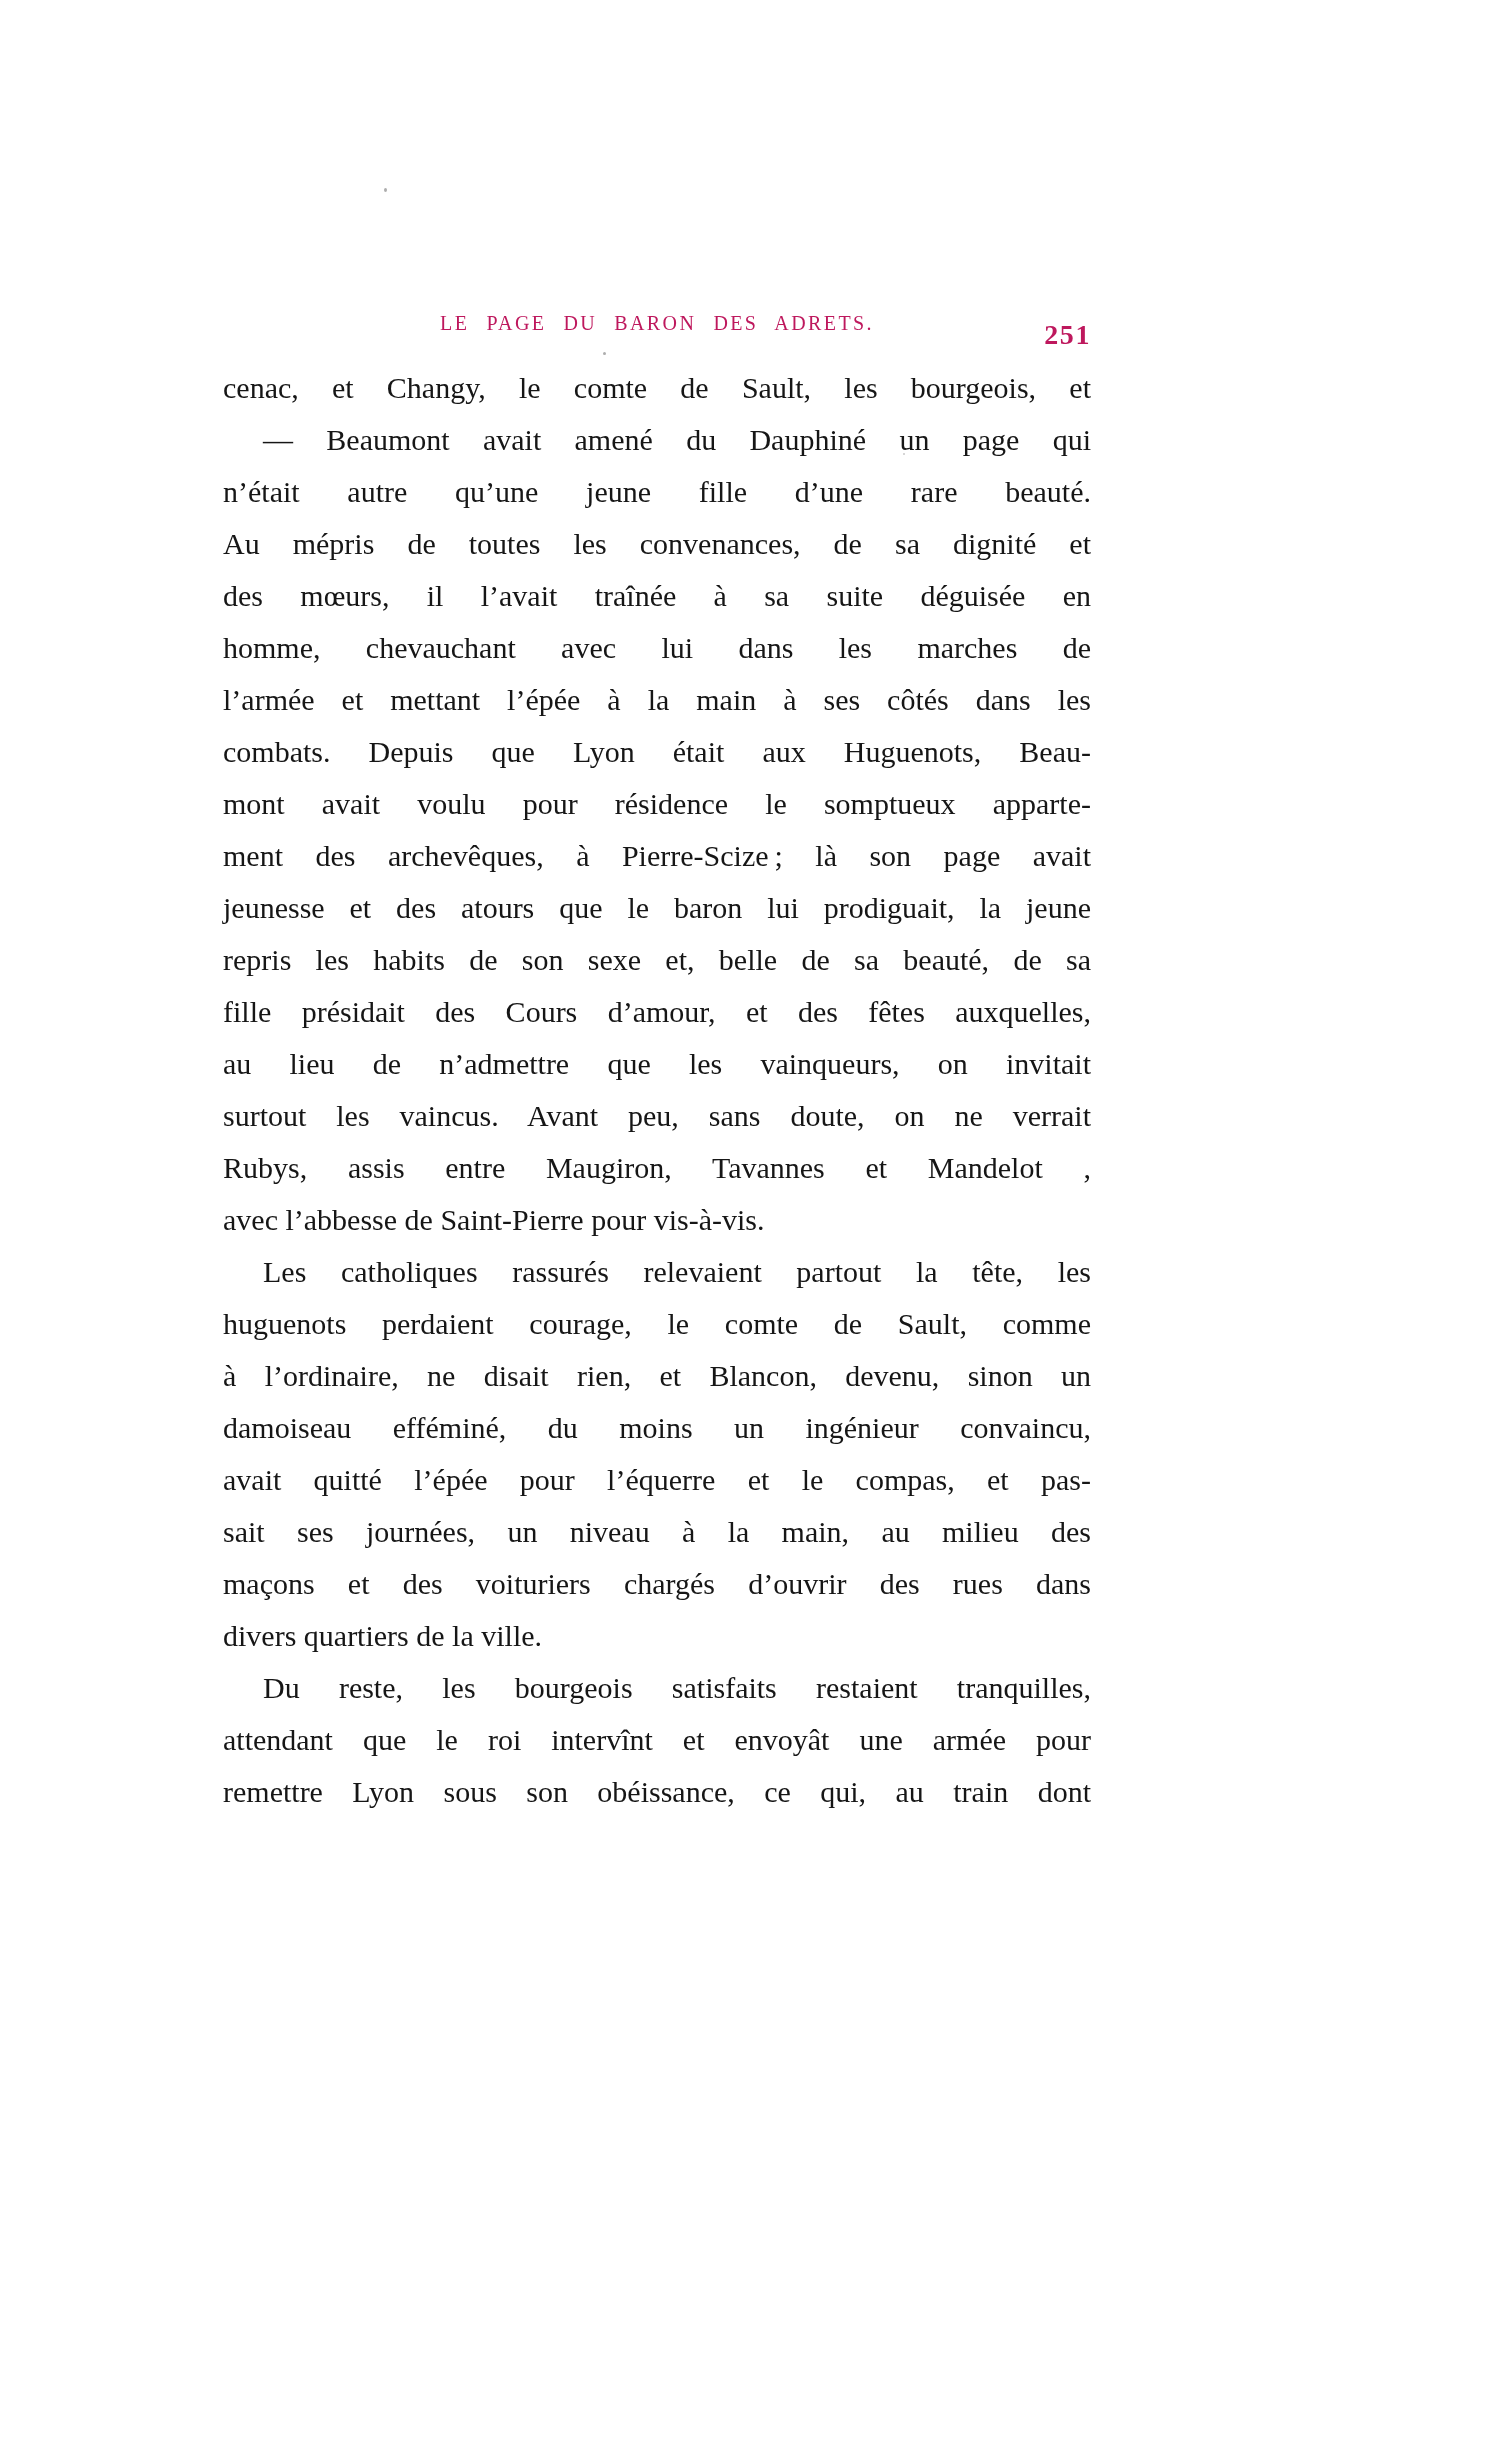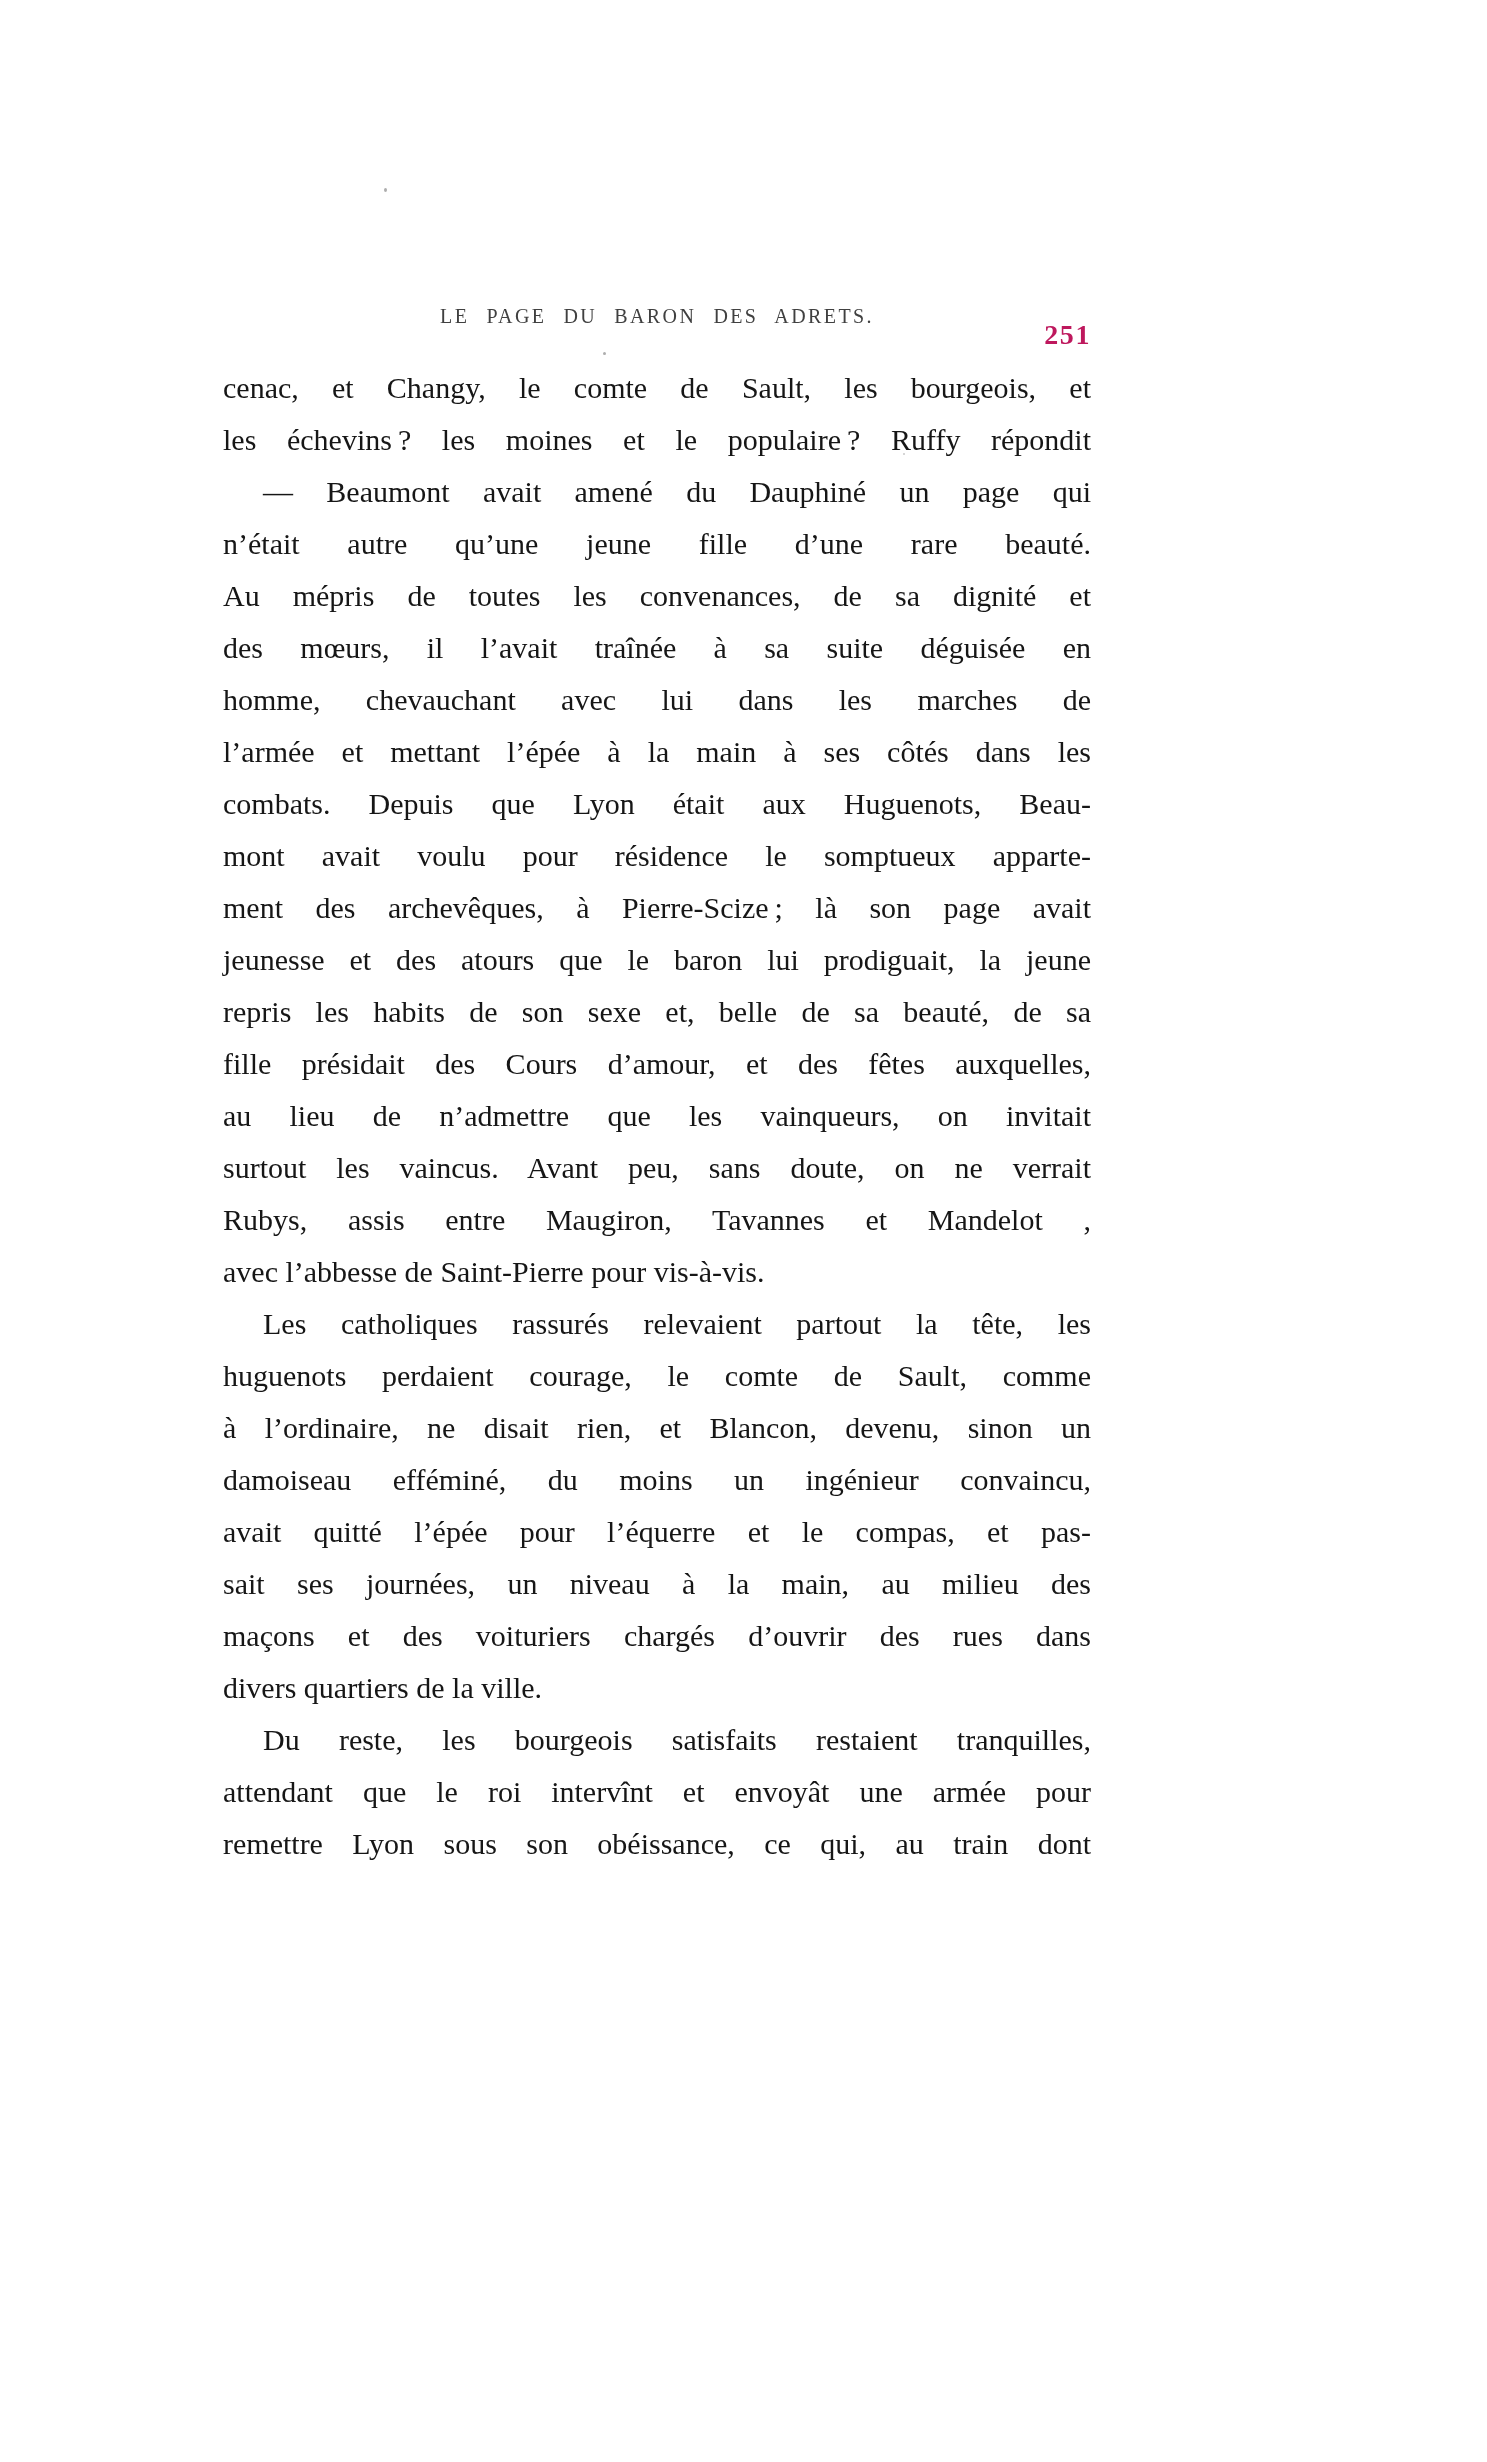--- a/index.html
+++ b/index.html
@@ -26,26 +26,26 @@
     position: absolute;
     top: 310px;
     left: 223px;
     width: 868px;
     height: 39px;
   }
   .running-title {
     position: absolute;
     left: 50%;
     transform: translateX(-50%);
-    bottom: 21px;
+    bottom: 14px;
     font-size: 20px;
     letter-spacing: 2.4px;
     word-spacing: 9.7px;
     white-space: nowrap;
-    color: #404040;
+    color: #be185d;
     margin-top: 6px;
   }
   .page-number {
     position: absolute;
     right: 0;
     bottom: -1.6px;
     font-size: 28px;
     letter-spacing: 1.6px;
     font-weight: bold;
     color: #be185d;
@@ -86,21 +86,20 @@
 
 <div class="scan-page">
 
   <div class="running-header">
     <span class="running-title">LE PAGE DU BARON DES ADRETS.</span>
     <span class="page-number">251</span>
   </div>
 
   <div class="text-block">
       <div class="line">cenac, et Changy, le comte de Sault, les bourgeois, et</div>
-      <div class="line">les échevins ? les moines et le populaire ? Ruffy répondit</div>
       <div class="line indent">— Beaumont avait amené du Dauphiné un page qui</div>
       <div class="line">n’était autre qu’une jeune fille d’une rare beauté.</div>
       <div class="line">Au mépris de toutes les convenances, de sa dignité et</div>
       <div class="line">des mœurs, il l’avait traînée à sa suite déguisée en</div>
       <div class="line">homme, chevauchant avec lui dans les marches de</div>
       <div class="line">l’armée et mettant l’épée à la main à ses côtés dans les</div>
       <div class="line">combats. Depuis que Lyon était aux Huguenots, Beau-</div>
       <div class="line">mont avait voulu pour résidence le somptueux apparte-</div>
       <div class="line">ment des archevêques, à Pierre-Scize ; là son page avait</div>
       <div class="line">jeunesse et des atours que le baron lui prodiguait, la jeune</div>

